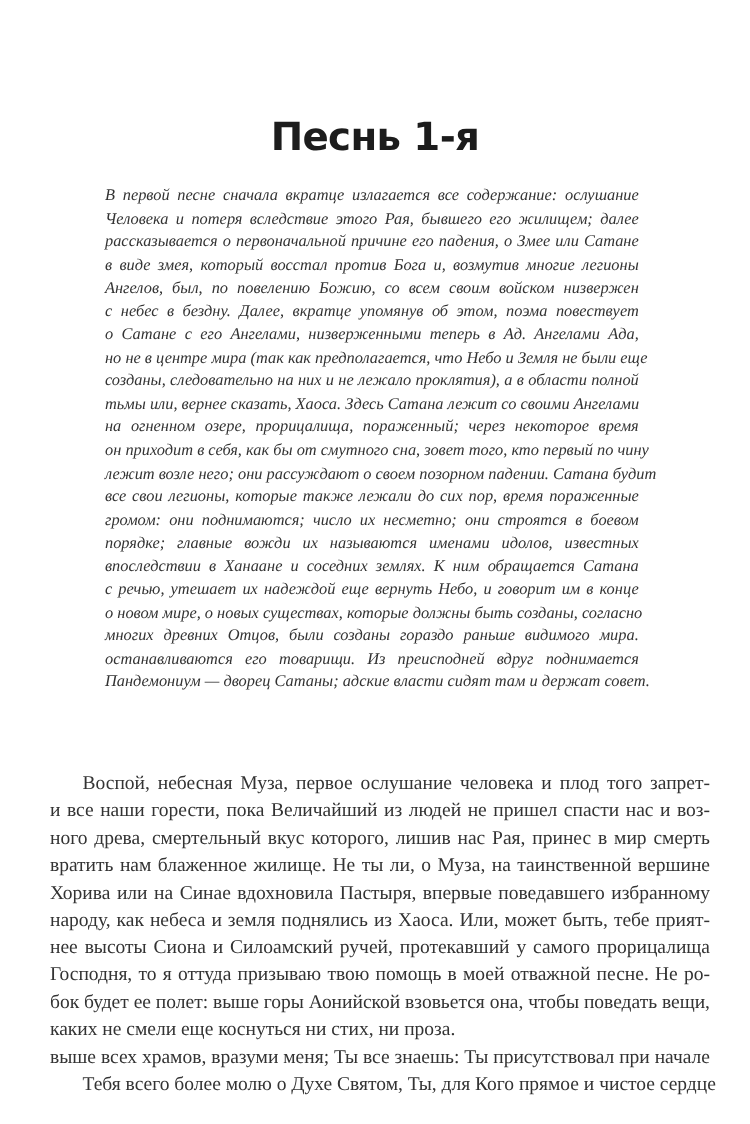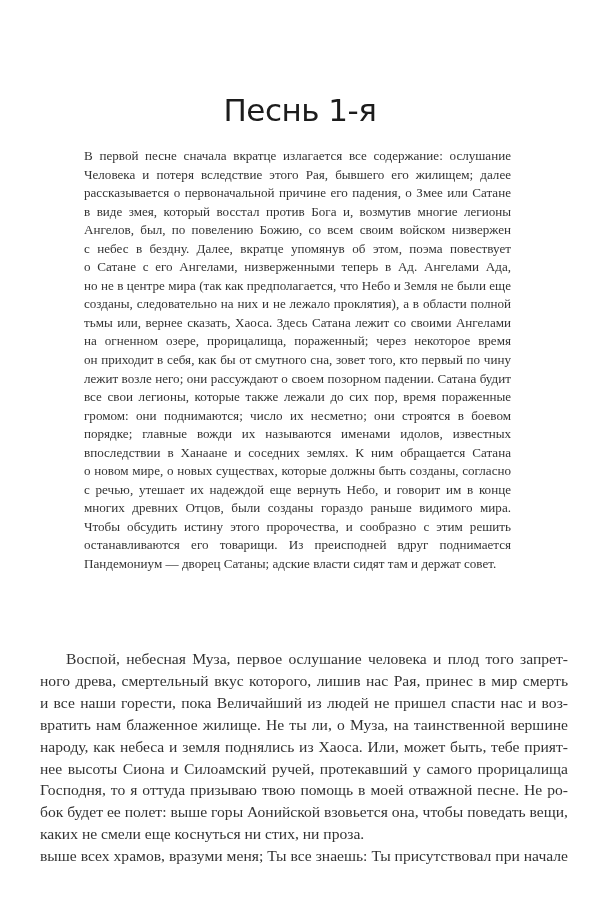--- a/index.html
+++ b/index.html
@@ -5,41 +5,41 @@
   html, body { margin: 0; padding: 0; }
   body {
     width: 600px; height: 899px; overflow: hidden;
     background: #ffffff; color: #2b2b2b;
     position: relative;
   }
   .title {
     position: absolute; left: 0; top: 92px; width: 600px;
     text-align: center;
     font-family: "DejaVu Sans", sans-serif;
-    font-weight: normal; font-size: 31px; letter-spacing: -0.5px;
+    font-weight: bold; font-size: 31px; letter-spacing: -0.5px;
     color: #1c1c1c; margin: 0;
   }
   .summary {
     position: absolute; left: 84px; top: 147px; width: 427px;
     font-family: "Liberation Serif", serif;
     font-size: 13.1px; line-height: 18.55px;
     color: #333;
     text-align: justify;
   }
-  .summary .ln { display: block; text-align: justify; text-align-last: justify; white-space: nowrap; }
+  .summary .ln { display: block; text-align: justify; text-align-last: justify; white-space: nowrap; font-style: italic; }
   .summary .ln.last { text-align-last: left; }
   .main {
     position: absolute; left: 40px; top: 616px; width: 528px;
     font-family: "Liberation Serif", serif;
     font-size: 15.6px; line-height: 21.9px;
     color: #333;
   }
   .main .ln { display: block; text-align: justify; text-align-last: justify; white-space: nowrap; }
   .main .ln.last { text-align-last: left; }
-  .main .ln.indent { padding-left: 26px; margin-top: 32px; }
+  .main .ln.indent { padding-left: 26px; }
 </style>
 </head>
 <body>
 
 <h1 class="title">Песнь 1-я</h1>
 
 <div class="summary" id="summary">
     <span class="ln">В первой песне сначала вкратце излагается все содержание: ослушание</span>
     <span class="ln">Человека и потеря вследствие этого Рая, бывшего его жилищем; далее</span>
     <span class="ln">рассказывается о первоначальной причине его падения, о Змее или Сатане</span>
@@ -50,34 +50,34 @@
     <span class="ln">но не в центре мира (так как предполагается, что Небо и Земля не были еще</span>
     <span class="ln">созданы, следовательно на них и не лежало проклятия), а в области полной</span>
     <span class="ln">тьмы или, вернее сказать, Хаоса. Здесь Сатана лежит со своими Ангелами</span>
     <span class="ln">на огненном озере, прорицалища, пораженный; через некоторое время</span>
     <span class="ln">он приходит в себя, как бы от смутного сна, зовет того, кто первый по чину</span>
     <span class="ln">лежит возле него; они рассуждают о своем позорном падении. Сатана будит</span>
     <span class="ln">все свои легионы, которые также лежали до сих пор, время пораженные</span>
     <span class="ln">громом: они поднимаются; число их несметно; они строятся в боевом</span>
     <span class="ln">порядке; главные вожди их называются именами идолов, известных</span>
     <span class="ln">впоследствии в Ханаане и соседних землях. К ним обращается Сатана</span>
+    <span class="ln">с речью, утешает их надеждой еще вернуть Небо, и говорит им в конце</span>
     <span class="ln">о новом мире, о новых существах, которые должны быть созданы, согласно</span>
-    <span class="ln">с речью, утешает их надеждой еще вернуть Небо, и говорит им в конце</span>
     <span class="ln">многих древних Отцов, были созданы гораздо раньше видимого мира.</span>
-    <span class="ln">Чтобы обсудить истину этого пророчества, и сообразно с этим решить</span>
     <span class="ln">останавливаются его товарищи. Из преисподней вдруг поднимается</span>
     <span class="ln last">Пандемониум — дворец Сатаны; адские власти сидят там и держат совет.</span>
   </div>
 
 <div class="main">
   <div id="p1">
       <span class="ln indent">Воспой, небесная Муза, первое ослушание человека и плод того запрет-</span>
+      <span class="ln">и все наши горести, пока Величайший из людей не пришел спасти нас и воз-</span>
       <span class="ln">ного древа, смертельный вкус которого, лишив нас Рая, принес в мир смерть</span>
-      <span class="ln">и все наши горести, пока Величайший из людей не пришел спасти нас и воз-</span>
       <span class="ln">вратить нам блаженное жилище. Не ты ли, о Муза, на таинственной вершине</span>
+      <span class="ln">Хорива или на Синае вдохновила Пастыря, впервые поведавшего избранному</span>
       <span class="ln">народу, как небеса и земля поднялись из Хаоса. Или, может быть, тебе прият-</span>
       <span class="ln">нее высоты Сиона и Силоамский ручей, протекавший у самого прорицалища</span>
       <span class="ln">Господня, то я оттуда призываю твою помощь в моей отважной песне. Не ро-</span>
       <span class="ln">бок будет ее полет: выше горы Аонийской взовьется она, чтобы поведать вещи,</span>
       <span class="ln last">каких не смели еще коснуться ни стих, ни проза.</span>
     </div>
   <div id="p2">
       <span class="ln">выше всех храмов, вразуми меня; Ты все знаешь: Ты присутствовал при начале</span>
       <span class="ln indent">Тебя всего более молю о Духе Святом, Ты, для Кого прямое и чистое сердце</span>
     </div>

